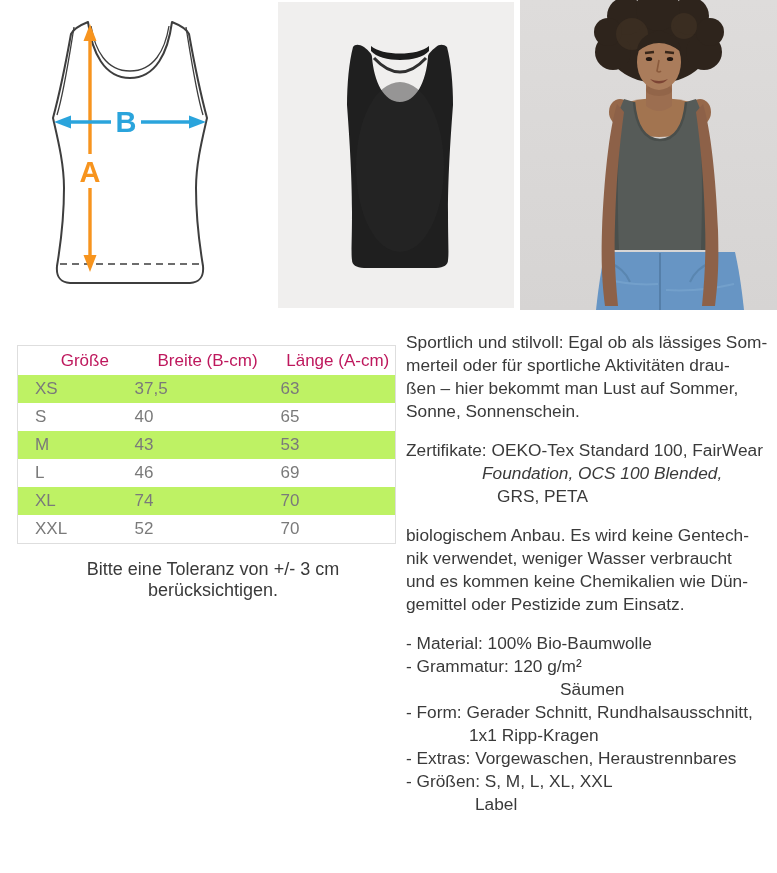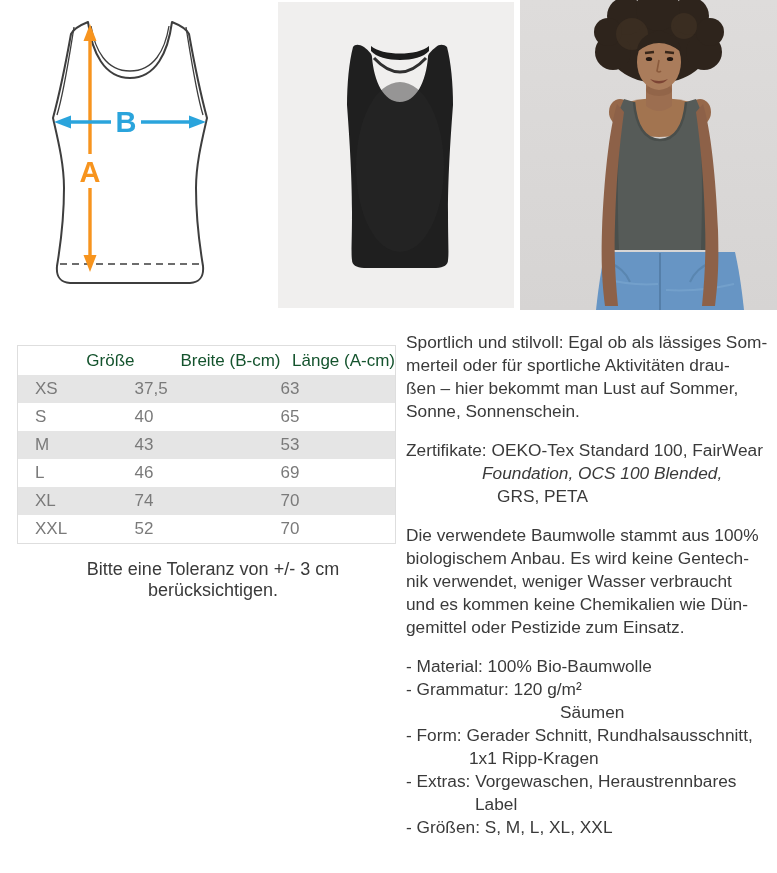--- a/index.html
+++ b/index.html
@@ -12,28 +12,28 @@
   .ph.diagram{left:18px;top:0;width:224px;height:296px;}
   .ph.product{left:278px;top:2px;width:236px;height:306px;}
   .ph.model{left:520px;top:0;width:257px;height:310px;}
 
   table.size-table{
     position:absolute;left:17px;top:345px;width:378px;
     border-collapse:collapse;table-layout:fixed;
     font-size:17px;border:1px solid #dedede;
   }
   table.size-table th{
-    font-weight:normal;text-align:right;color:#14532d;height:29px;padding:0;
+    font-weight:normal;text-align:center;color:#be185d;height:29px;padding:0;
     vertical-align:middle;
   }
   table.size-table td{
     color:#7a7a7a;height:28px;padding:0;vertical-align:middle;
   }
   table.size-table th:first-child, table.size-table td:first-child{padding-left:17px;}
-  tr.shade td{background:#e5e5e5;}
+  tr.shade td{background:#bef264;}
 
   .note{
     position:absolute;left:24px;top:559px;width:378px;text-align:center;
     font-size:18px;color:#3a3a3a;
   }
 
   .desc{
     position:absolute;left:406px;top:331px;width:371px;
     font-size:17.3px;line-height:23px;color:#3a3a3a;
   }
@@ -247,31 +247,30 @@
       <div class="ln">merteil oder für sportliche Aktivitäten drau-</div>
       <div class="ln">ßen – hier bekommt man Lust auf Sommer,</div>
       <div class="ln">Sonne, Sonnenschein.</div>
     </div>
     <div class="para">
       <div class="ln">Zertifikate: OEKO-Tex Standard 100, FairWear</div>
       <div class="ln i76">Foundation, OCS 100 Blended,</div>
       <div class="ln i91">GRS, PETA</div>
     </div>
     <div class="para">
-      <div class="ln">Die verwendete Baumwolle stammt aus 100%</div>
       <div class="ln">biologischem Anbau. Es wird keine Gentech-</div>
       <div class="ln">nik verwendet, weniger Wasser verbraucht</div>
       <div class="ln">und es kommen keine Chemikalien wie Dün-</div>
       <div class="ln">gemittel oder Pestizide zum Einsatz.</div>
     </div>
     <div class="para">
       <div class="ln">- Material: 100% Bio-Baumwolle</div>
       <div class="ln">- Grammatur: 120 g/m²</div>
       <div class="ln i154">Säumen</div>
       <div class="ln">- Form: Gerader Schnitt, Rundhalsausschnitt,</div>
       <div class="ln i63">1x1 Ripp-Kragen</div>
       <div class="ln">- Extras: Vorgewaschen, Heraustrennbares</div>
+      <div class="ln">- Größen: S, M, L, XL, XXL</div>
       <div class="ln i69">Label</div>
-      <div class="ln">- Größen: S, M, L, XL, XXL</div>
     </div>
   </div>
 
 </div>
 
 </body></html>

